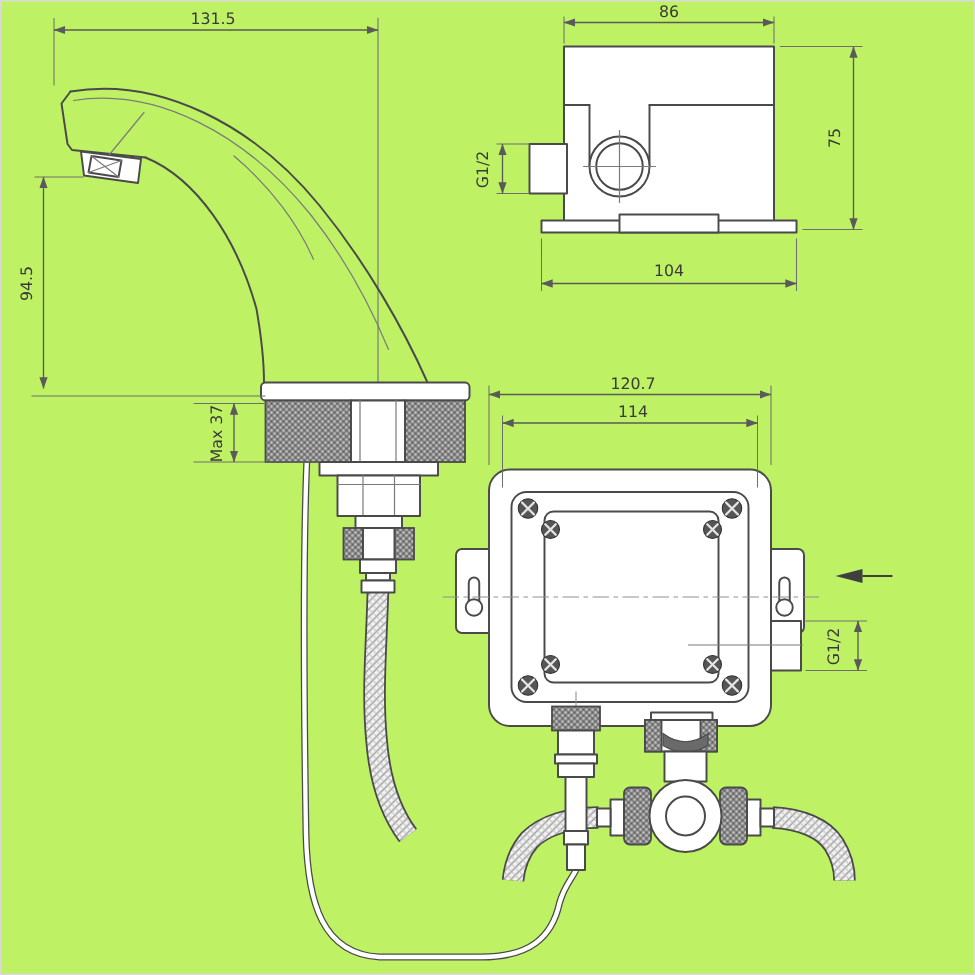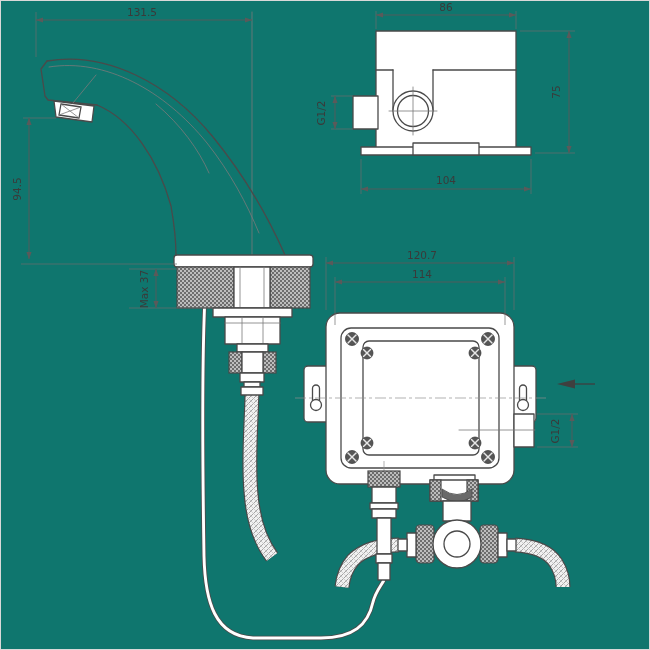--- a/index.html
+++ b/index.html
@@ -1,17 +1,17 @@
 <!DOCTYPE html>
 <html><head>
 <meta charset="utf-8">
 <style>
   html,body{margin:0;padding:0;background:#ffffff;}
   .canvas-wrap{
-    width:648px;height:648px;position:relative;background:#0f766e;
+    width:648px;height:648px;position:relative;background:#bef264;
     border:1px solid #d9d9d9;font-family:"DejaVu Sans",sans-serif;
   }
   svg{display:block;}
   .ln  {fill:none;stroke:#4a4a4a;stroke-width:1.3;stroke-linejoin:round;stroke-linecap:round;}
   .lnw {fill:#ffffff;stroke:#4a4a4a;stroke-width:1.3;stroke-linejoin:round;}
   .thin{fill:none;stroke:#7a7a7a;stroke-width:0.8;stroke-linecap:round;}
   .cl  {fill:none;stroke:#8f8f8f;stroke-width:0.7;stroke-dasharray:11 3 3 3;}
   .dim {fill:none;stroke:#5a5a5a;stroke-width:0.9;}
   .ext {fill:none;stroke:#6e6e6e;stroke-width:0.7;}
   .dimtxt{font:10.5px "DejaVu Sans",sans-serif;fill:#3a3a3a;}

